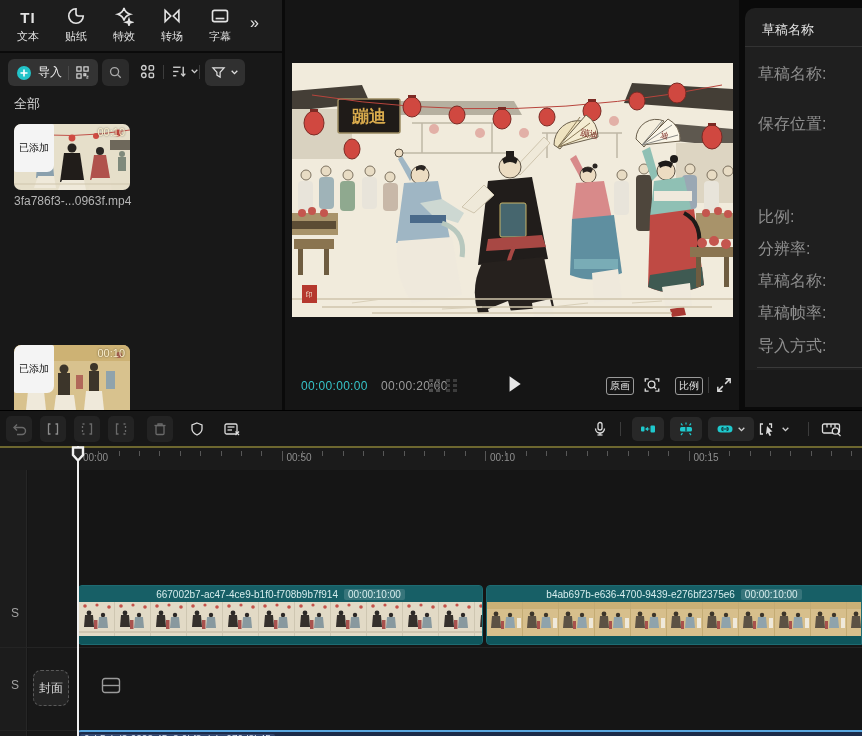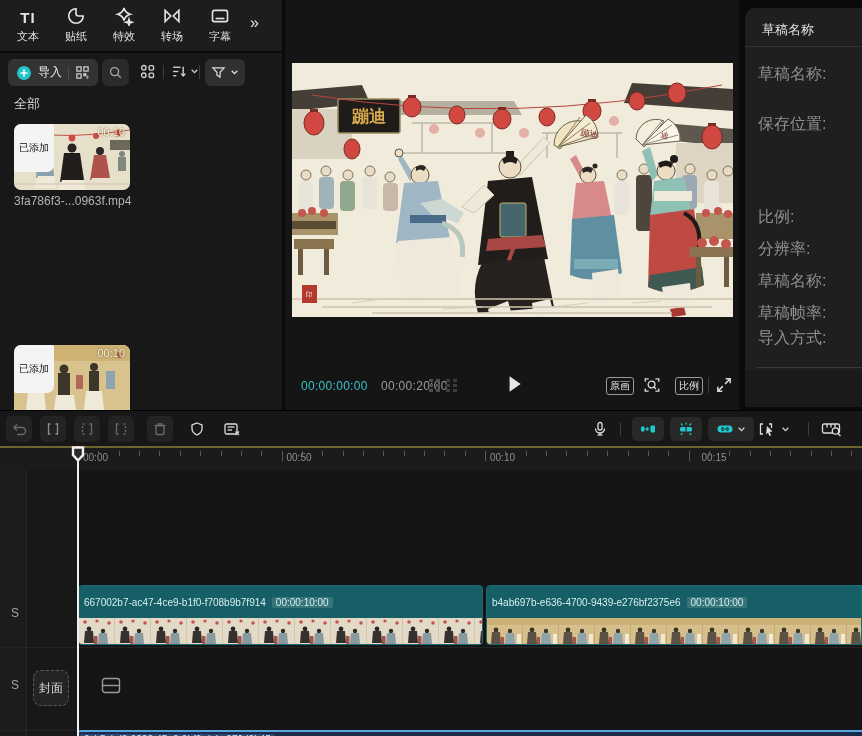--- a/index.html
+++ b/index.html
@@ -65,21 +65,21 @@
   .tick { position:absolute; top:3px; width:1px; background:#575757; }
   .tick-label { position:absolute; top:4px; font-size:10px; color:#8f8f8f; }
   #tracks { position:absolute; left:0; top:60px; width:100%; height:266px; background:#151515; }
   .lane-div { position:absolute; left:0; width:100%; height:1px; background:#242424; }
   #track-head-col1 { position:absolute; left:0; top:0; width:27px; height:100%; background:#1c1c1c; border-right:1px solid #262626; }
   #track-head-col2 { position:absolute; left:28px; top:0; width:50px; height:100%; background:#181818; }
   .s-badge { position:absolute; left:8px; width:14px; text-align:center; font-size:12px; color:#a2a2a2; }
   .cover-btn { position:absolute; left:33px; top:200px; width:36px; height:36px; background:#242424; border:1px dashed #5a5a5a; border-radius:8px; color:#dcdcdc; font-size:12px; display:flex; align-items:center; justify-content:center; }
   .cover-frame-ic { position:absolute; left:101px; top:207px; color:#9a9a9a; }
   .vclip { position:absolute; top:115px; height:60px; border-radius:4px; overflow:hidden; border:1px solid #1d6b72; background:#11565c; }
-  .vclip-head { height:32px; background:#175f66; display:flex; align-items:center; gap:6px; padding:0 5px; white-space:nowrap; overflow:hidden; }
+  .vclip-head { height:16px; background:#175f66; display:flex; align-items:center; gap:6px; padding:0 5px; white-space:nowrap; overflow:hidden;justify-content:center; }
   .vclip-name { font-size:10px; color:#d6eded; }
   .vclip-dur { font-size:10px; color:#d6eded; background:rgba(255,255,255,.14); border-radius:2px; padding:0 4px; }
   .vclip-strip { height:34px; overflow:hidden; }
   .vclip-foot { height:8px; background:#0f565c; }
   #audio-clip { position:absolute; left:78px; top:260px; width:784px; height:52px; background:#1c2b4a; border-top:2px solid #5aa7e0; border-radius:3px 0 0 3px; overflow:hidden; }
   .aclip-head { height:15px; display:flex; align-items:center; padding:0 2px; }
   .aclip-name { font-size:10px; color:#dfe6f4; background:#32466f; border-radius:2px; padding:0 4px; }
   #playhead-line { position:absolute; left:77px; top:36px; width:2px; height:290px; background:#f0f0f0; z-index:30; }
   #playhead-flag { position:absolute; left:71px; top:36px; z-index:31; }
 </style>
@@ -492,21 +492,21 @@
 
   <div id="draft-panel" class="abs">
     <span id="draft-title">草稿名称</span>
     <span class="draft-div" style="top:38px"></span>
     <span class="draft-field" style="top:56px">草稿名称:</span>
     <span class="draft-field" style="top:106px">保存位置:</span>
     <span class="draft-field" style="top:199px">比例:</span>
     <span class="draft-field" style="top:231px">分辨率:</span>
     <span class="draft-field" style="top:263px">草稿名称:</span>
     <span class="draft-field" style="top:295px">草稿帧率:</span>
-    <span class="draft-field" style="top:320px">导入方式:</span>
+    <span class="draft-field" style="top:328px">导入方式:</span>
     <span class="draft-div" style="top:359px;left:12px;width:105px;background:#3a3a3a"></span>
     <div id="draft-footer"></div>
   </div>
 
   <div id="timeline" class="abs">
 
     <div id="tl-toolbar">
       <span class="tl-ic bg dim" style="left:6px">
         <svg width="16" height="16" viewBox="0 0 16 16" fill="none" stroke="currentColor" stroke-width="1.4">
             <path d="M3.5 6.5 H11 A3.5 3.5 0 0 1 11 13.5 H6"></path>
@@ -642,21 +642,21 @@
         <span class="tick" style="left: 505.4px; height: 5px;"></span>
         <span class="tick" style="left: 525.7px; height: 5px;"></span>
         <span class="tick" style="left: 546px; height: 5px;"></span>
         <span class="tick" style="left: 566.4px; height: 5px;"></span>
         <span class="tick" style="left: 586.8px; height: 5px;"></span>
         <span class="tick" style="left: 607.1px; height: 5px;"></span>
         <span class="tick" style="left: 627.5px; height: 5px;"></span>
         <span class="tick" style="left: 647.8px; height: 5px;"></span>
         <span class="tick" style="left: 668.2px; height: 5px;"></span>
         <span class="tick" style="left: 688.5px; height: 10px;"></span>
-        <span class="tick-label" style="left: 693.5px; margin-left: 8px;">00:15</span>
+        <span class="tick-label" style="left: 693.5px;">00:15</span>
         <span class="tick" style="left: 708.9px; height: 5px;"></span>
         <span class="tick" style="left: 729.2px; height: 5px;"></span>
         <span class="tick" style="left: 749.6px; height: 5px;"></span>
         <span class="tick" style="left: 769.9px; height: 5px;"></span>
         <span class="tick" style="left: 790.3px; height: 5px;"></span>
         <span class="tick" style="left: 810.6px; height: 5px;"></span>
         <span class="tick" style="left: 831px; height: 5px;"></span>
         <span class="tick" style="left: 851.3px; height: 5px;"></span>
       </div>
 

